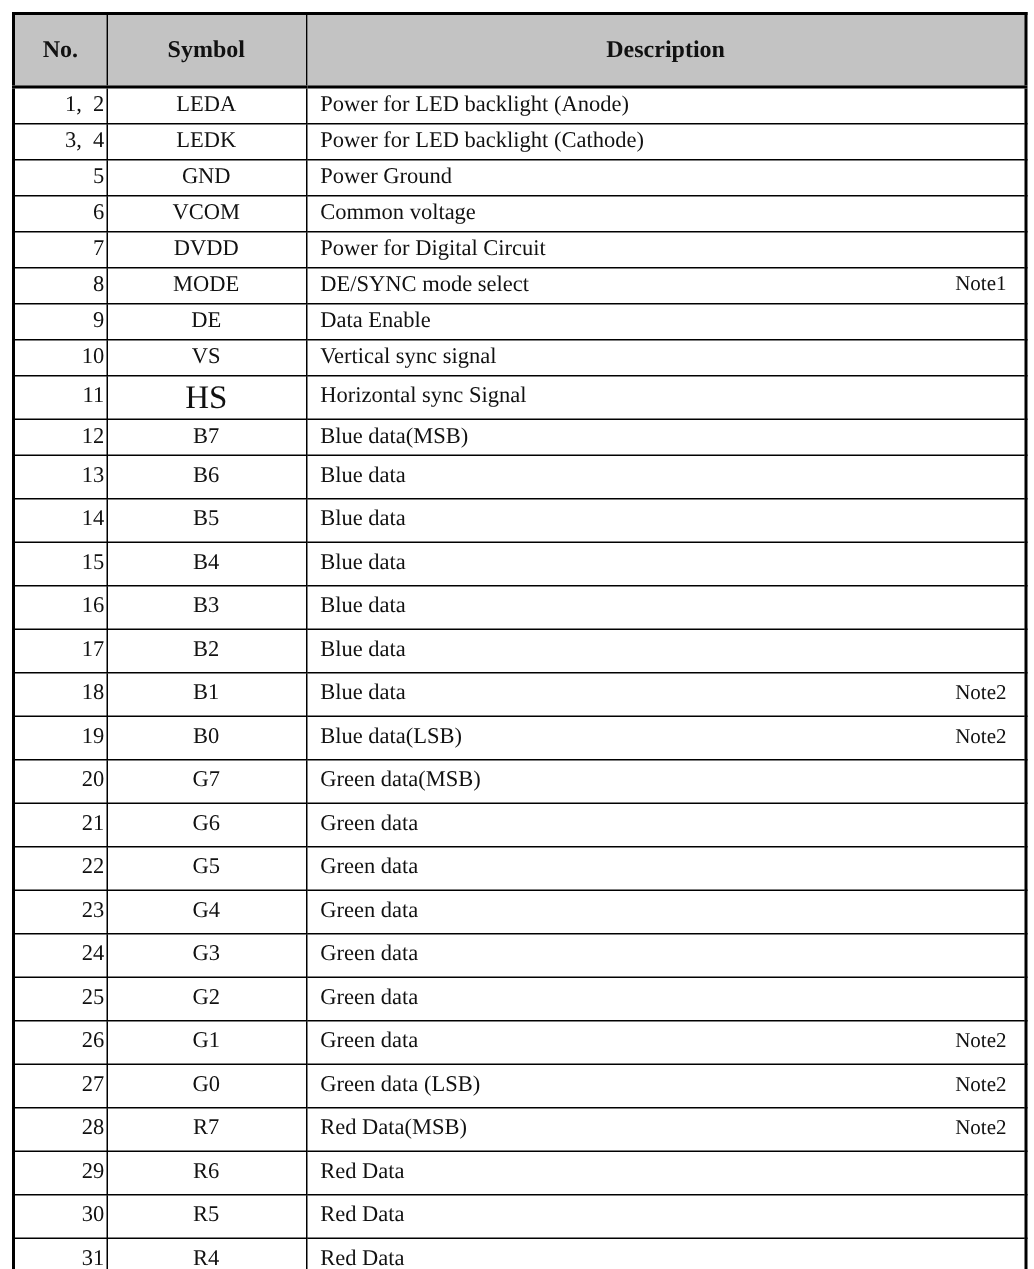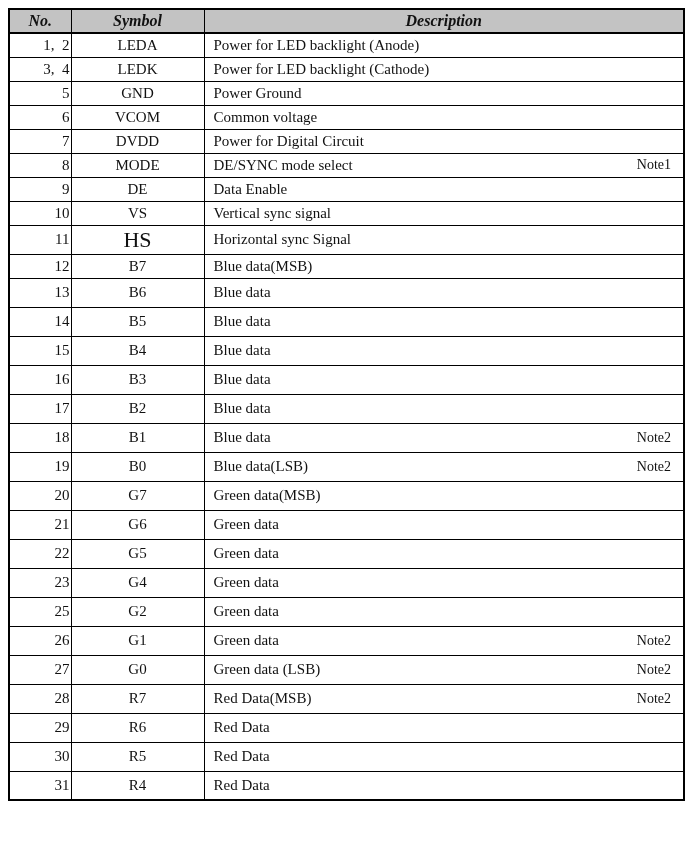--- a/index.html
+++ b/index.html
@@ -24,21 +24,21 @@
     width:675px;
     border:2px solid var(--border);
   }
   col.col-no{width:62px;}
   col.col-sym{width:133px;}
   col.col-desc{width:480px;}
   th,td{
     border:1px solid var(--border);
     overflow:hidden;
   }
-  thead tr{height:24px;font-style:italic;}
+  thead tr{height:49px;}
   thead th{
     background:var(--header-bg);
     font-weight:bold;
     font-size:16px;
     text-align:center;
     border-bottom:2px solid var(--border);
   }
   tbody tr{height:29px;}
   tbody tr:nth-child(-n+10){height:24px;}
   td.c-no{
@@ -285,20 +285,30 @@
     <td class="c-no">23</td>
     <td class="c-sym"><span class="sym-text">G4</span></td>
     <td class="c-desc">
       <div class="desc-line">
         <span class="desc-text">Green data</span>
         <span class="note-text"></span>
       </div>
     </td>
   </tr>
         <tr>
+    <td class="c-no">24</td>
+    <td class="c-sym"><span class="sym-text">G3</span></td>
+    <td class="c-desc">
+      <div class="desc-line">
+        <span class="desc-text">Green data</span>
+        <span class="note-text"></span>
+      </div>
+    </td>
+  </tr>
+        <tr>
     <td class="c-no">25</td>
     <td class="c-sym"><span class="sym-text">G2</span></td>
     <td class="c-desc">
       <div class="desc-line">
         <span class="desc-text">Green data</span>
         <span class="note-text"></span>
       </div>
     </td>
   </tr>
         <tr>

